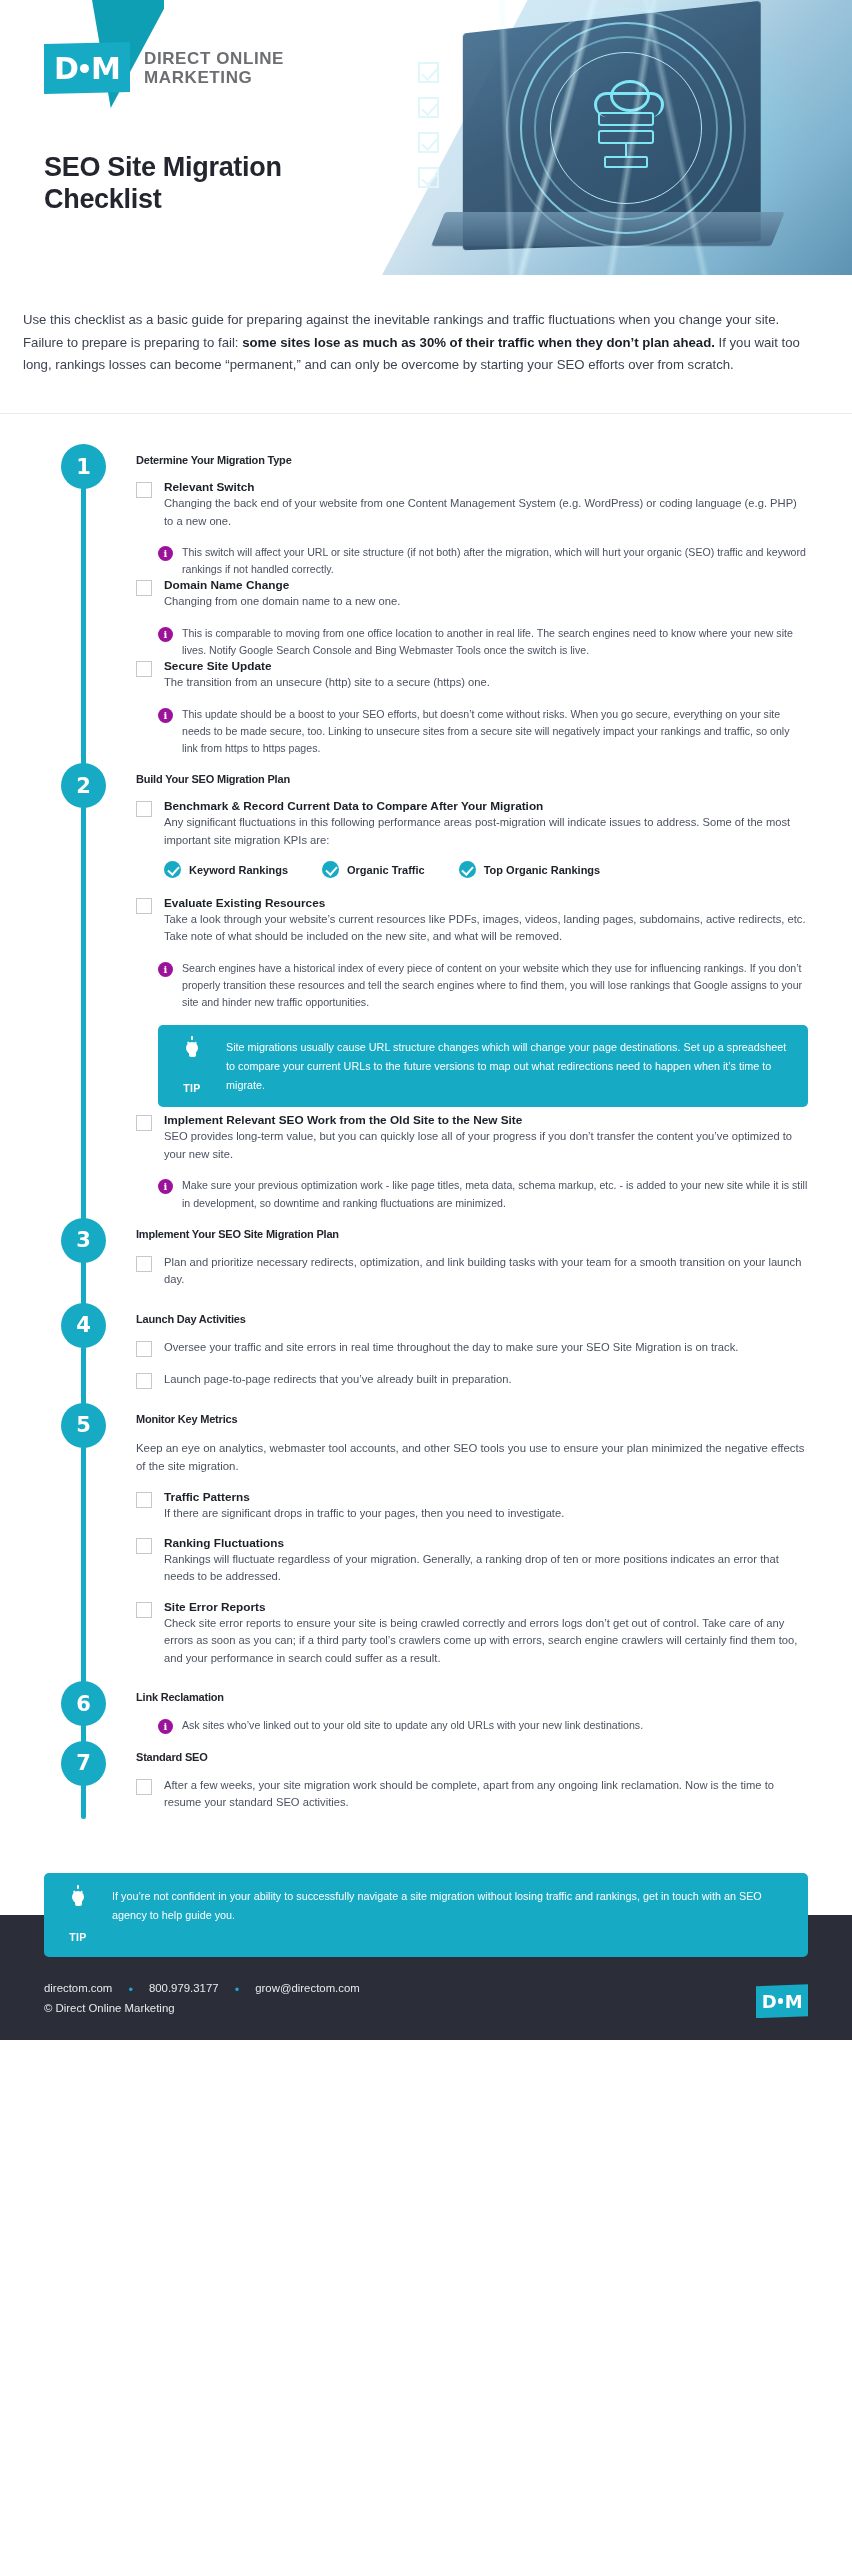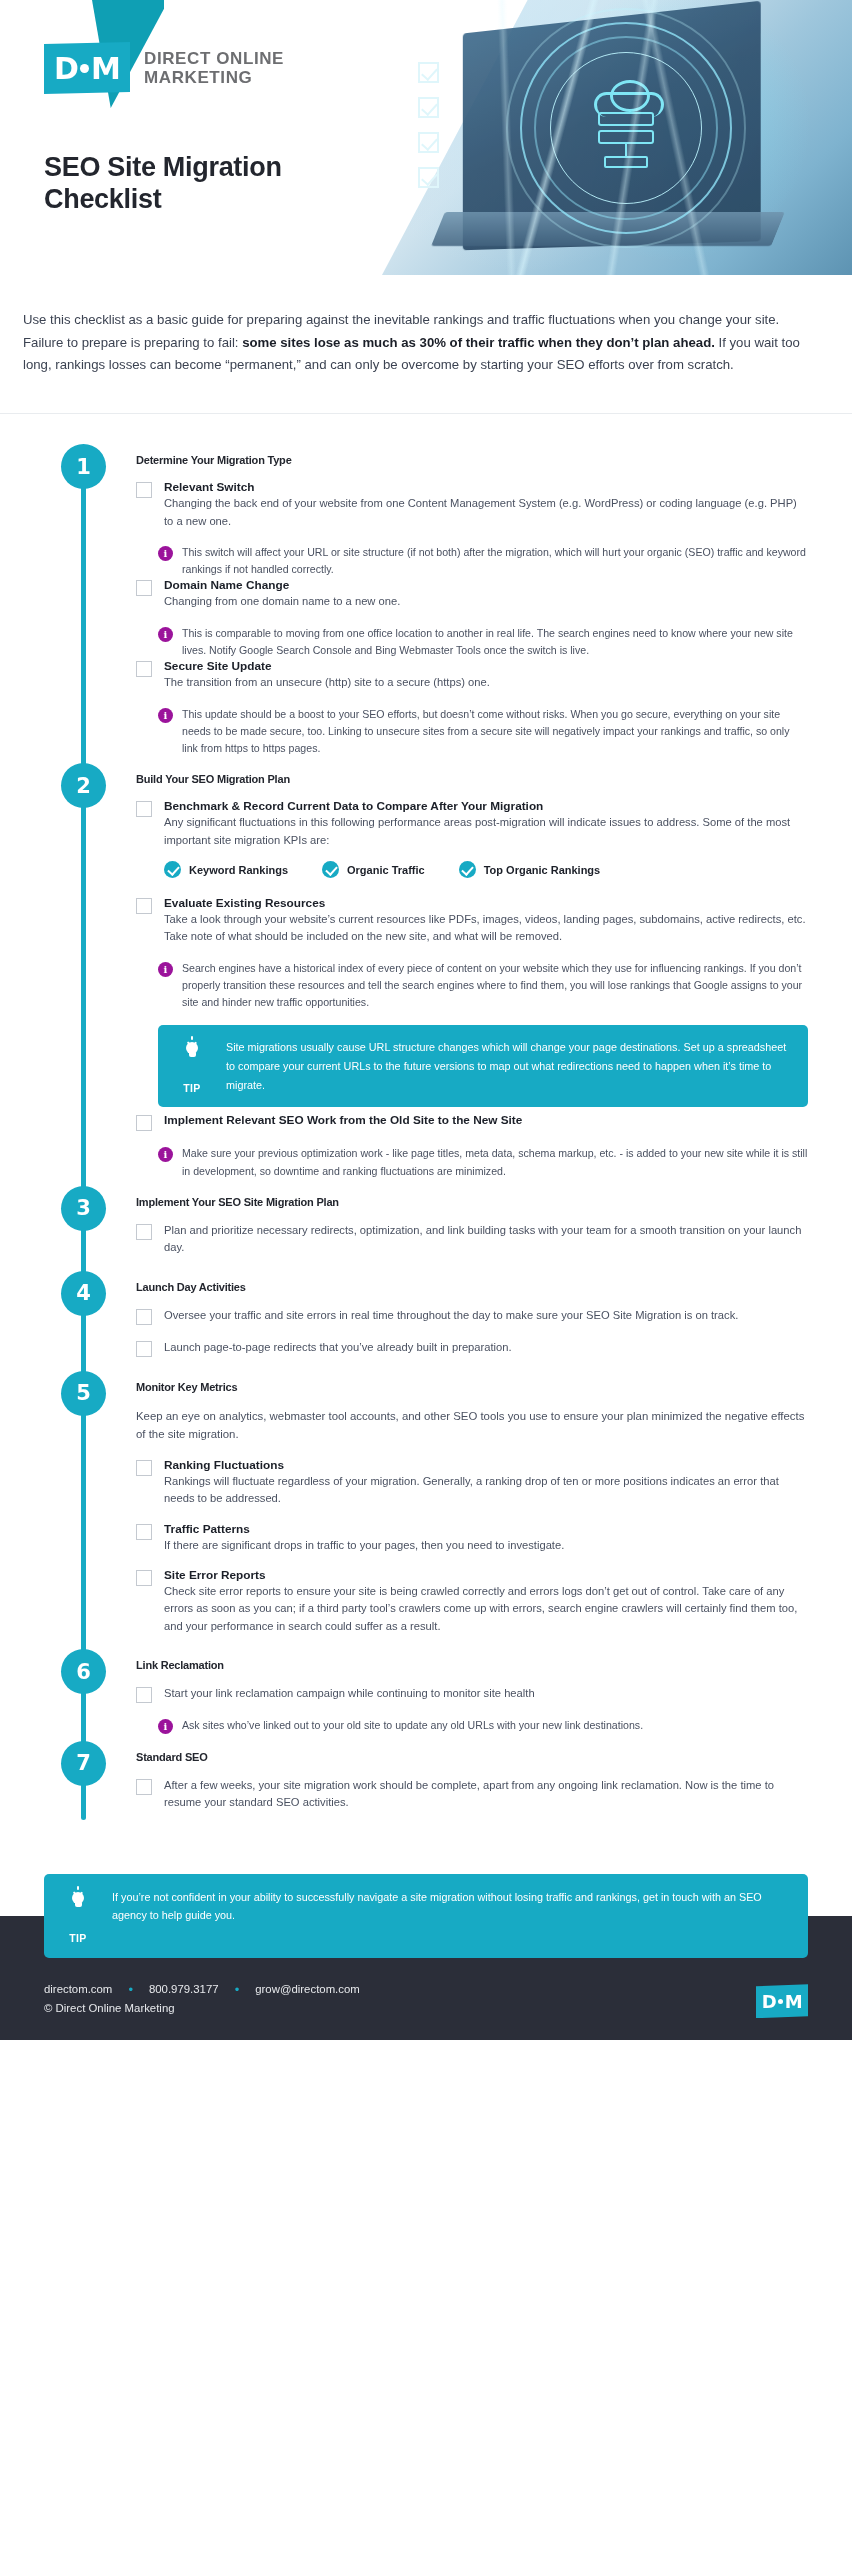--- a/index.html
+++ b/index.html
@@ -426,20 +426,21 @@
               <div class="tip-word">TIP</div>
             </div>
             <div class="tip-text">Site migrations usually cause URL structure changes which will change your page destinations. Set up a spreadsheet to compare your current URLs to the future versions to map out what redirections need to happen when it’s time to migrate.</div>
           </div>
         </div>
         <div>
           <div class="item">
             <div class="checkbox"></div>
             <div class="item-body">
               <div class="item-title">Implement Relevant SEO Work from the Old Site to the New Site</div>
+              <div class="item-desc">SEO provides long-term value, but you can quickly lose all of your progress if you don’t transfer the content you’ve optimized to your new site.</div>
             </div>
           </div>
           <div class="note">
             <span class="info-icon">i</span>
             <span class="note-text">Make sure your previous optimization work - like page titles, meta data, schema markup, etc. - is added to your new site while it is still in development, so downtime and ranking fluctuations are minimized.</span>
           </div>
         </div>
       </div>
       <div class="section">
         <div class="step-badge">3</div>
@@ -474,54 +475,48 @@
         </div>
       </div>
       <div class="section">
         <div class="step-badge">5</div>
         <div class="section-title">Monitor Key Metrics</div>
         <div class="section-intro">Keep an eye on analytics, webmaster tool accounts, and other SEO tools you use to ensure your plan minimized the negative effects of the site migration.</div>
         <div>
           <div class="item">
             <div class="checkbox"></div>
             <div class="item-body">
+              <div class="item-title">Traffic Patterns</div>
+              <div class="item-desc">If there are significant drops in traffic to your pages, then you need to investigate.</div>
+            </div>
+          </div>
+        </div>
+        <div>
+          <div class="item">
+            <div class="checkbox"></div>
+            <div class="item-body">
               <div class="item-title">Ranking Fluctuations</div>
               <div class="item-desc">Rankings will fluctuate regardless of your migration. Generally, a ranking drop of ten or more positions indicates an error that needs to be addressed.</div>
             </div>
           </div>
         </div>
         <div>
           <div class="item">
             <div class="checkbox"></div>
             <div class="item-body">
-              <div class="item-title">Traffic Patterns</div>
-              <div class="item-desc">If there are significant drops in traffic to your pages, then you need to investigate.</div>
-            </div>
-          </div>
-        </div>
-        <div>
-          <div class="item">
-            <div class="checkbox"></div>
-            <div class="item-body">
               <div class="item-title">Site Error Reports</div>
               <div class="item-desc">Check site error reports to ensure your site is being crawled correctly and errors logs don’t get out of control. Take care of any errors as soon as you can; if a third party tool’s crawlers come up with errors, search engine crawlers will certainly find them too, and your performance in search could suffer as a result.</div>
             </div>
           </div>
         </div>
       </div>
       <div class="section">
         <div class="step-badge">6</div>
         <div class="section-title">Link Reclamation</div>
         <div>
-          <div class="item">
-            <div class="checkbox"></div>
-            <div class="item-body">
-              <div class="item-desc">Start your link reclamation campaign while continuing to monitor site health</div>
-            </div>
-          </div>
           <div class="note">
             <span class="info-icon">i</span>
             <span class="note-text">Ask sites who’ve linked out to your old site to update any old URLs with your new link destinations.</span>
           </div>
         </div>
       </div>
       <div class="section">
         <div class="step-badge">7</div>
         <div class="section-title">Standard SEO</div>
         <div>

